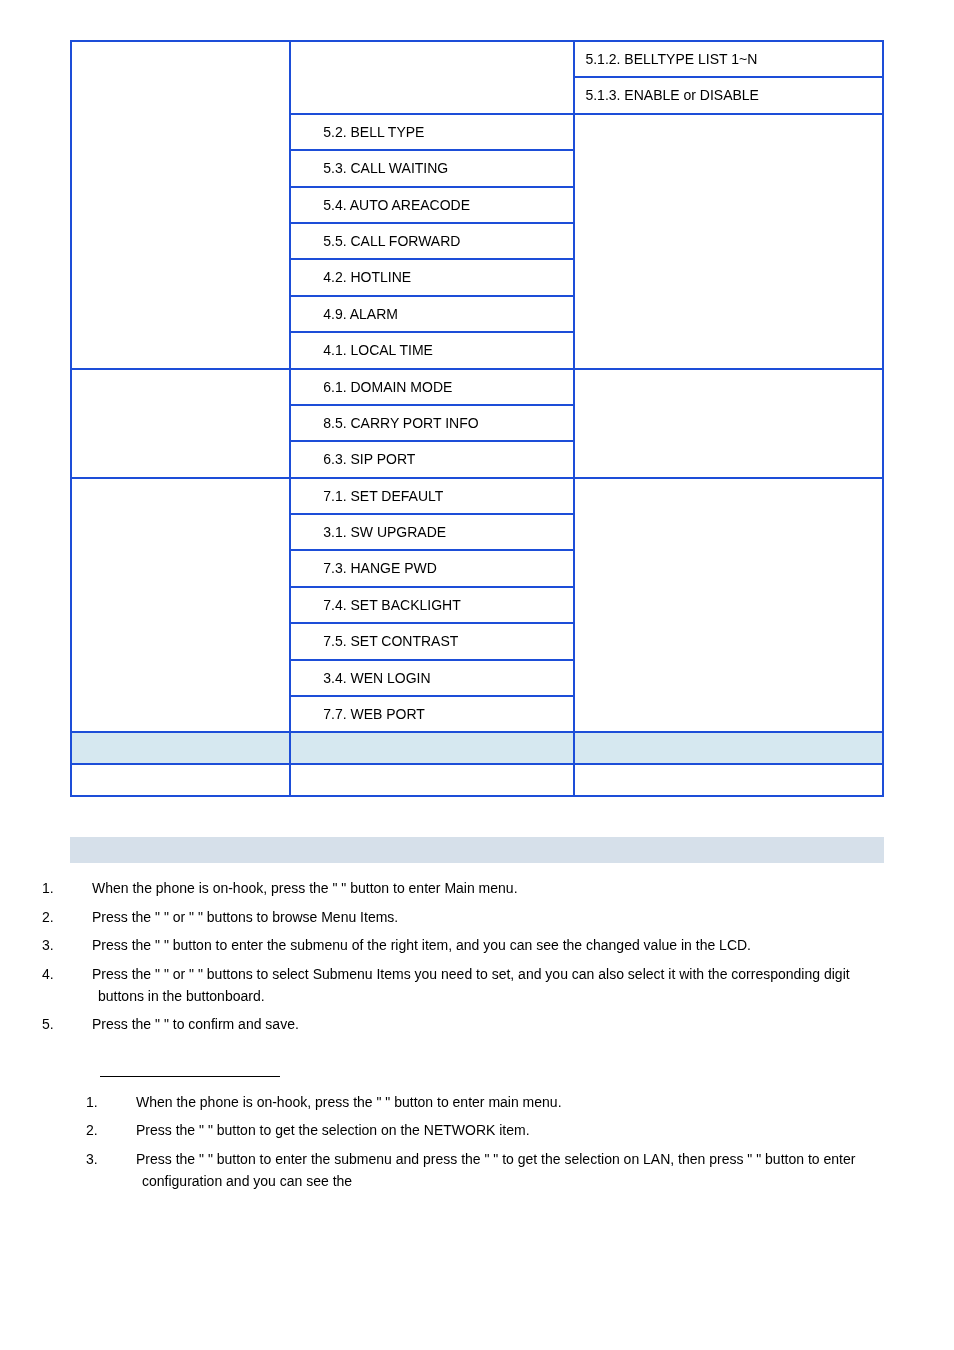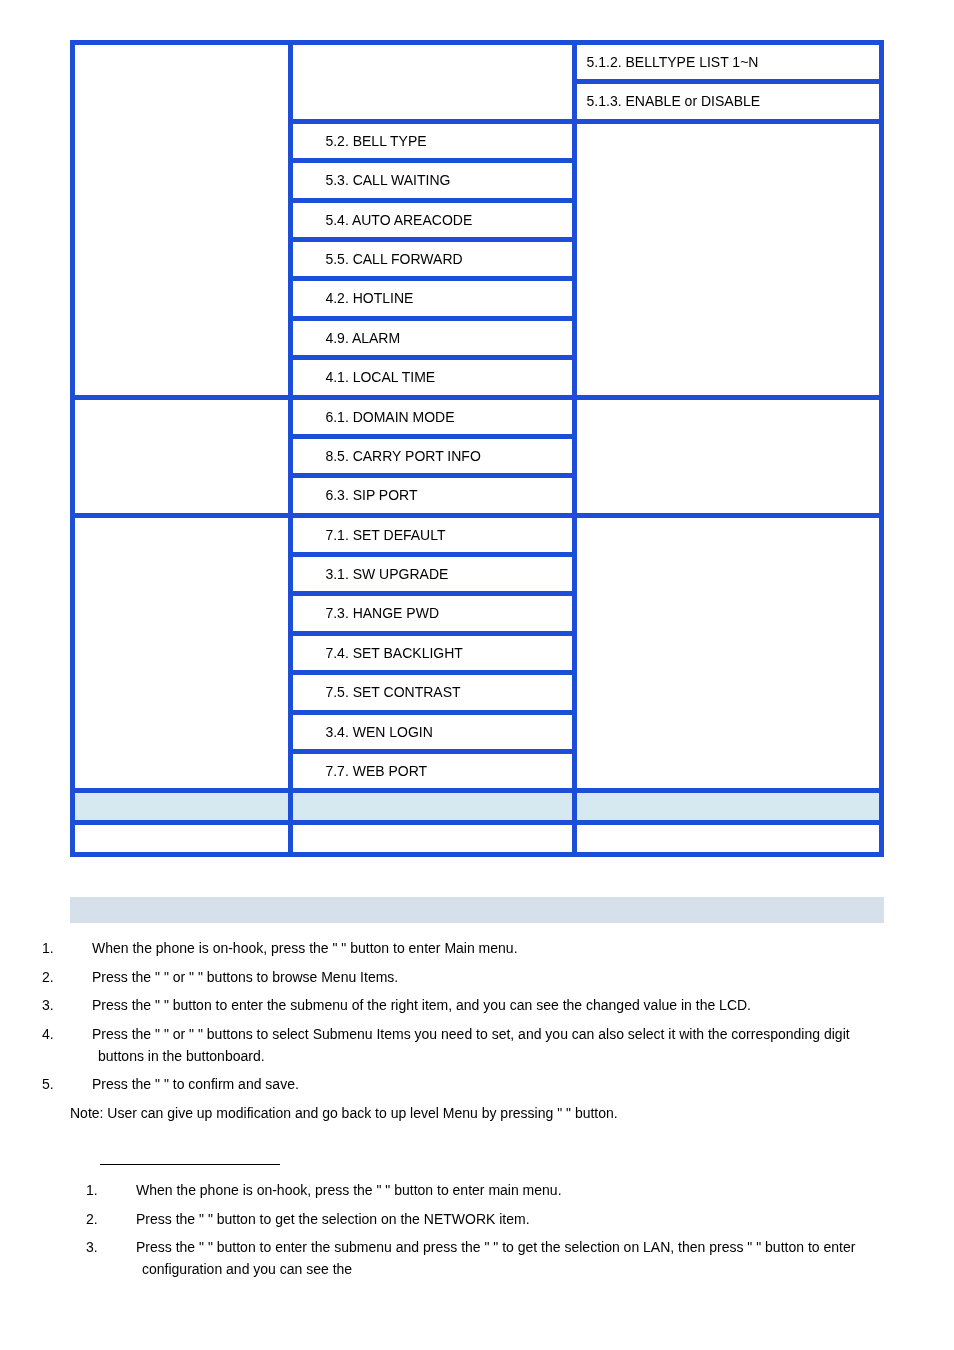--- a/index.html
+++ b/index.html
@@ -15,21 +15,21 @@
       width: 954px;
       padding: 40px 70px;
       line-height: 1.6;
     }
     table {
       border-collapse: collapse;
       width: 100%;
       margin-bottom: 40px;
     }
     td {
-      border: 5px solid #1d4ed8;
+      border: 2px solid #1d4ed8;
       padding: 6px 10px;
       height: 32px;
       vertical-align: middle;
     }
     .col1 {
       width: 27%;
     }
     .col2 {
       width: 35%;
       padding-left: 32px;
@@ -157,21 +157,20 @@
   </table>
 
 <div class="section-bar"></div>
 
 <div class="instructions">
   <p><span class="listnum">1.</span><span>When the phone is on-hook, press the "        " button to enter Main menu.</span></p>
   <p><span class="listnum">2.</span><span>Press the "              " or "                   " buttons to browse Menu Items.</span></p>
   <p><span class="listnum">3.</span><span>Press the "          " button to enter the submenu of the right item, and you can see the changed value in the LCD.</span></p>
   <p><span class="listnum">4.</span><span>Press the "              " or "                   " buttons to select Submenu Items you need to set, and you can also select it with the corresponding digit buttons in the buttonboard.</span></p>
   <p><span class="listnum">5.</span><span>Press the "           " to confirm and save.</span></p>
-  <p class="note">Note: User can give up modification and go back to up level Menu by pressing "              " button.</p>
 </div>
 
 <div class="divider"></div>
 
 <div class="sub-instructions">
   <p><span class="listnum">1.</span><span>When the phone is on-hook, press the "        " button to enter main menu.</span></p>
   <p><span class="listnum">2.</span><span>Press the "               " button to get the selection on the NETWORK item.</span></p>
   <p><span class="listnum">3.</span><span>Press the "          " button to enter the submenu and press the "                   " to get the selection on LAN, then press "          " button to enter configuration and you can see the</span></p>
 </div>
 

